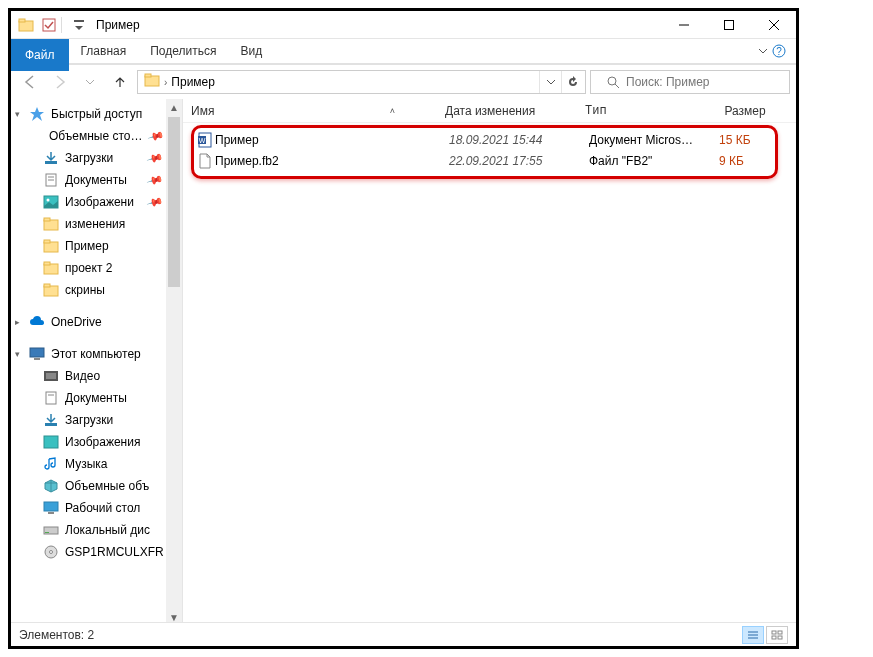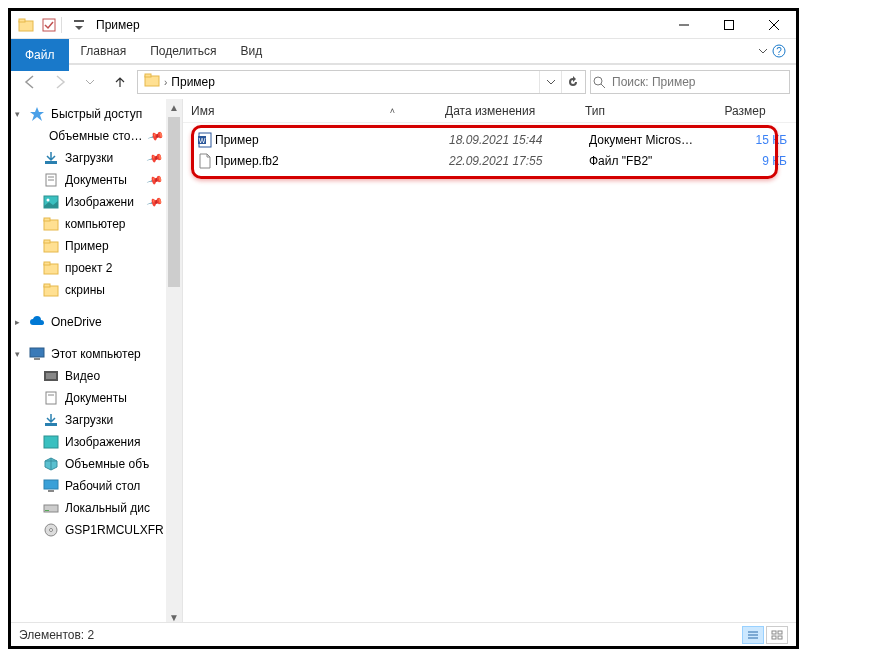--- a/index.html
+++ b/index.html
@@ -24,21 +24,21 @@
 
 .addr { height: 34px; display: flex; align-items: center; padding: 4px 6px; gap: 4px; }
 .navbtn { width: 26px; height: 26px; display: flex; align-items: center; justify-content: center; color: #999; }
 .navbtn.enabled { color: #000; }
 .addrbox { flex: 1; height: 24px; border: 1px solid #ccc; display: flex; align-items: center; padding: 0 2px; position: relative; }
 .addrbox .folder-ic { margin: 0 4px; }
 .addrbox .crumb { font-size: 12px; padding: 0 4px; }
 .addrbox .crumb-sep { color: #666; font-size: 10px; }
 .addrbox .dd { margin-left: auto; display:flex; }
 .addrbox .dd .ddbtn { width: 22px; height: 22px; display:flex; align-items:center; justify-content:center; border-left: 1px solid #e5e5e5; color:#555; }
-.searchbox { width: 200px; height: 24px; border: 1px solid #ccc; display: flex; align-items: center; padding: 0 2px; color: #777; font-size: 12px; gap: 6px; }
+.searchbox { width: 200px; height: 24px; border: 1px solid #ccc; display: flex; align-items: center; padding: 0 16px; color: #777; font-size: 12px; gap: 6px; }
 
 
 .main { display: flex; height: 526px; }
 .sidebar { width: 172px; border-right: 1px solid #e5e5e5; overflow: hidden; padding-top: 4px; position: relative; }
 .sb-scroll { position:absolute; right:0; top:0; bottom:0; width:16px; background:#f0f0f0; }
 .sb-scroll .thumb { position:absolute; left:2px; right:2px; top:18px; height:170px; background:#cdcdcd; }
 .sb-scroll .arrow { position:absolute; left:0; right:0; height:16px; display:flex; align-items:center; justify-content:center; color:#666; font-size:10px; }
 .sb-scroll .arrow.up { top:0; } .sb-scroll .arrow.down { bottom:0; }
 .navitem { display: flex; align-items: center; height: 22px; font-size: 12px; padding-left: 18px; gap: 6px; color: #000; white-space: nowrap; overflow:hidden; }
 .navitem.group { font-weight: normal; }
@@ -48,31 +48,31 @@
 .navitem { position: relative; }
 .spacer { height: 10px; }
 
 
 .content { flex: 1; position: relative; }
 .colheaders { display: flex; height: 24px; align-items: center; font-size: 12px; color: #333; border-bottom: 1px solid #f0f0f0; padding-left: 8px; }
 .colheaders .ch { padding-right: 10px; }
 .ch-name { width: 254px; display:flex; align-items:center; }
 .ch-name .sorticon { margin-left: auto; margin-right: 40px; color:#555; font-size:9px; }
 .ch-date { width: 140px; }
-.ch-type { width: 130px; }
+.ch-type { width: 130px; font-family: Liberation Mono, monospace; }
 .ch-size { width: 70px; text-align: center; }
 
 .filelist { position: relative; padding: 6px 8px; }
 .highlight { position: absolute; left: 8px; right: 18px; top: 2px; height: 54px; border: 3px solid #d40000; border-radius: 10px; pointer-events: none; box-shadow: 0 2px 4px rgba(212,0,0,0.3); }
 .row { display: flex; align-items: center; height: 21px; font-size: 12px; color: #000; padding-left: 6px; }
 .row .ic { width: 18px; display:flex; align-items:center; }
 .row .name { width: 234px; }
 .row .date { width: 140px; color: #555; font-style: italic; }
 .row .type { width: 130px; color: #000000; }
-.row .size { width: 68px; text-align: right; color: #3b82f6; }
+.row .size { width: 68px; text-align: left; color: #c2410c; }
 
 
 .statusbar { position: absolute; bottom: 0; left: 0; right: 0; height: 24px; border-top: 1px solid #e5e5e5; display: flex; align-items: center; font-size: 12px; padding: 0 8px; color: #333; background:#fff; }
 .statusbar .viewbtns { margin-left: auto; display: flex; gap: 2px; }
 .statusbar .vbtn { width: 22px; height: 18px; border: 1px solid #ccc; display:flex; align-items:center; justify-content:center; }
 .statusbar .vbtn.active { background: #cce8ff; border-color:#99d1ff; }
 
 
 .svg { display:block; }
 </style>
@@ -232,21 +232,21 @@
             <path d="M1 11 L6 7 L10 10 L15 6 L15 13 L1 13 Z" fill="#2a9090"></path>
           </svg>
           <span>Изображени</span>
           <span class="pin">📌</span>
         </div>
       <div class="navitem sub">
           <svg width="16" height="14">
             <rect x="1" y="3" width="14" height="10" fill="#ffe092" stroke="#e6b84a"></rect>
             <rect x="1" y="1" width="6" height="3" fill="#ffe092" stroke="#e6b84a"></rect>
           </svg>
-          <span>компьютер</span>
+          <span>изменения</span>
         </div>
       <div class="navitem sub">
           <svg width="16" height="14">
             <rect x="1" y="3" width="14" height="10" fill="#ffe092" stroke="#e6b84a"></rect>
             <rect x="1" y="1" width="6" height="3" fill="#ffe092" stroke="#e6b84a"></rect>
           </svg>
           <span>Пример</span>
         </div>
       <div class="navitem sub">
           <svg width="16" height="14">
@@ -298,20 +298,26 @@
             <path d="M8 1 L8 8 M4 5 L8 9 L12 5" stroke="#2a80b0" fill="none" stroke-width="1.5"></path>
             <rect x="2" y="10" width="12" height="3" fill="#2a80b0"></rect>
           </svg>
           <span>Загрузки</span>
         </div>
       <div class="navitem sub">
           <svg width="16" height="14">
             <rect x="1" y="1" width="14" height="12" fill="#3ac0c0" stroke="#2a9090"></rect>
           </svg>
           <span>Изображения</span>
+        </div>
+      <div class="navitem sub">
+          <svg width="16" height="14">
+            <path d="M6 2 L6 10 A2 2 0 1 1 4 8 M6 2 L12 1 L12 8 A2 2 0 1 1 10 6" fill="none" stroke="#0078d4" stroke-width="1.3"></path>
+          </svg>
+          <span>Музыка</span>
         </div>
       <div class="navitem sub">
           <svg width="16" height="14">
             <path d="M8 1 L14 4 L14 10 L8 13 L2 10 L2 4 Z M8 1 L8 13 M2 4 L14 4" fill="#5ac0d0" stroke="#3a90a0"></path>
           </svg>
           <span>Объемные объ</span>
         </div>
       <div class="navitem sub">
           <svg width="16" height="14">
             <rect x="1" y="1" width="14" height="9" fill="#3aa0d8" stroke="#2a80b0"></rect>

